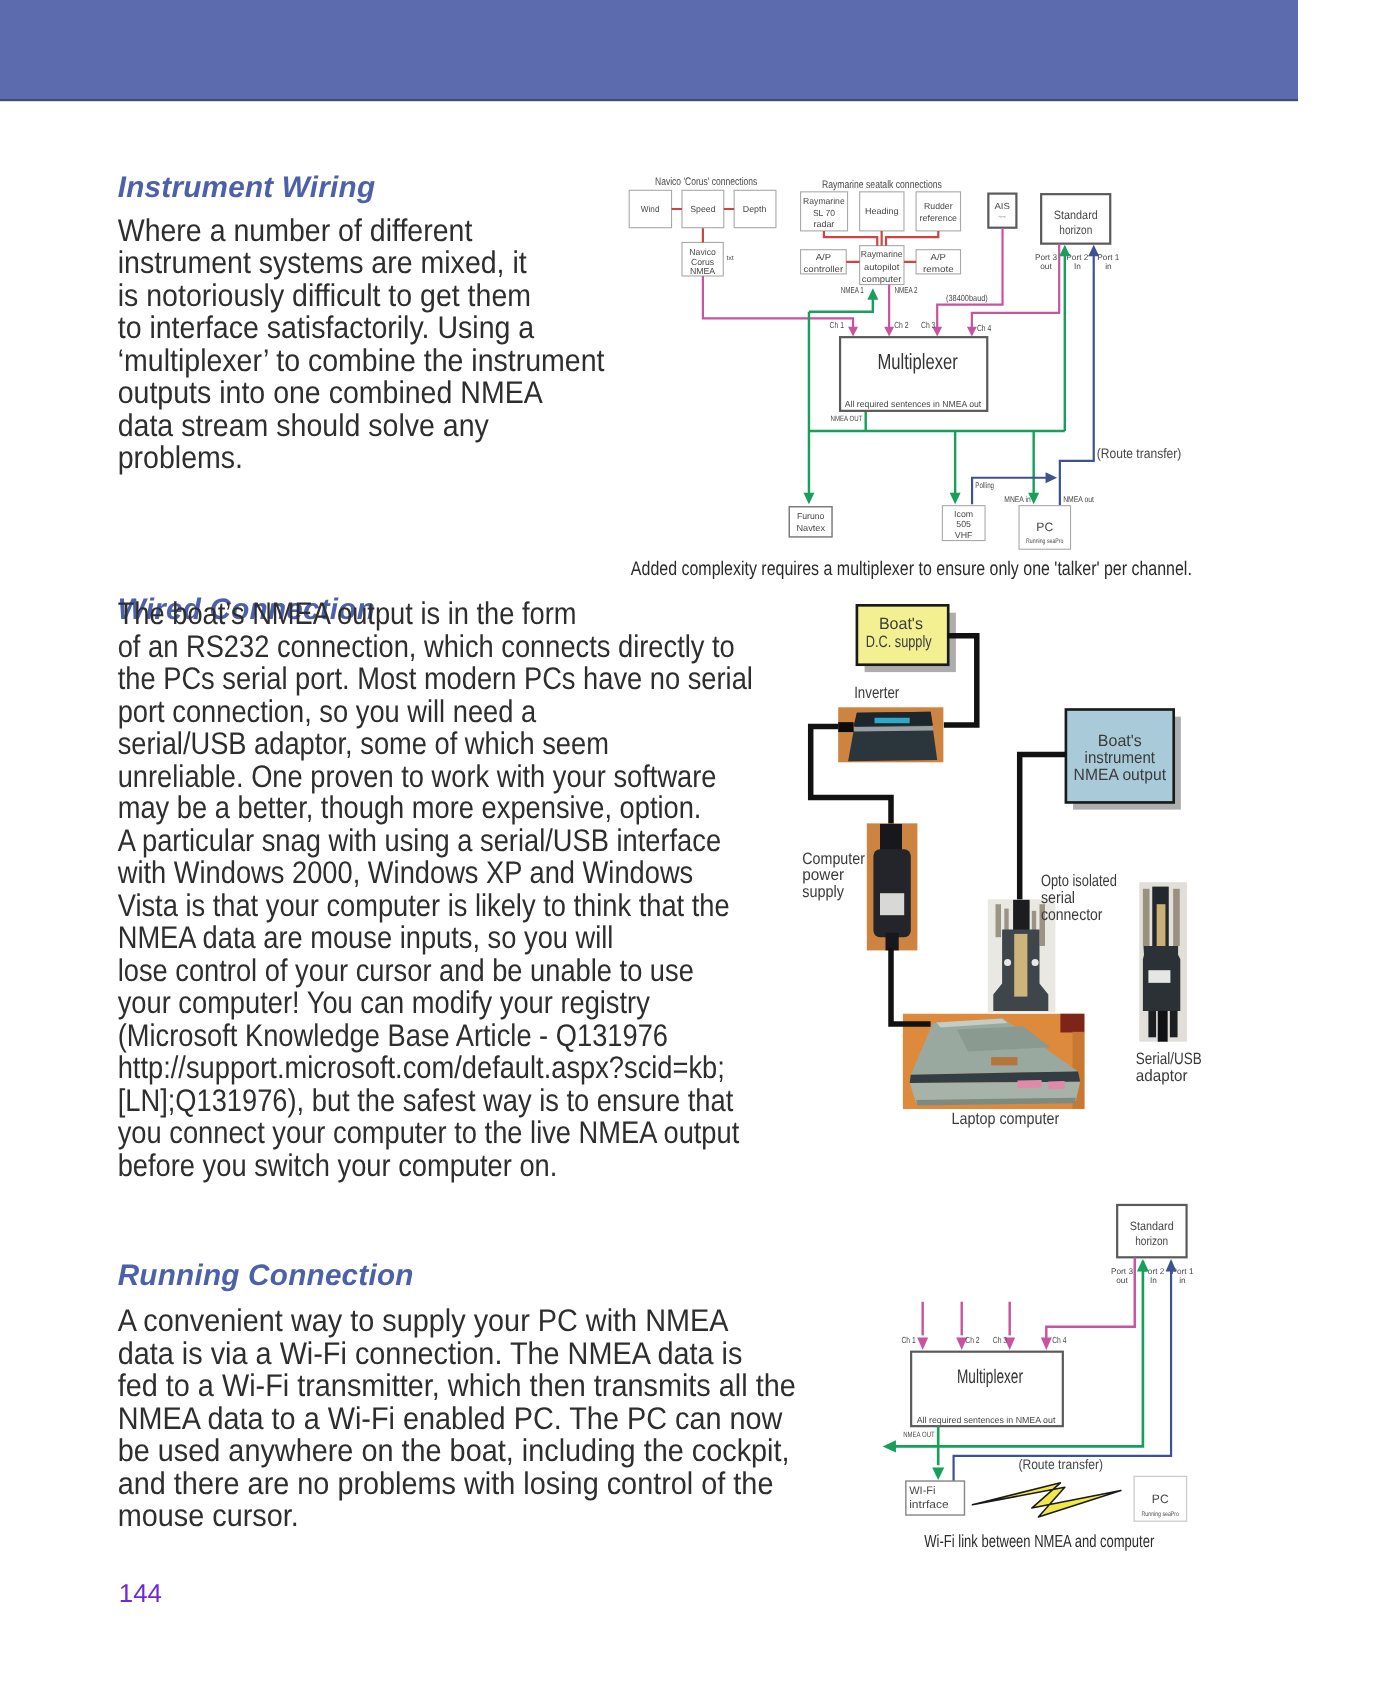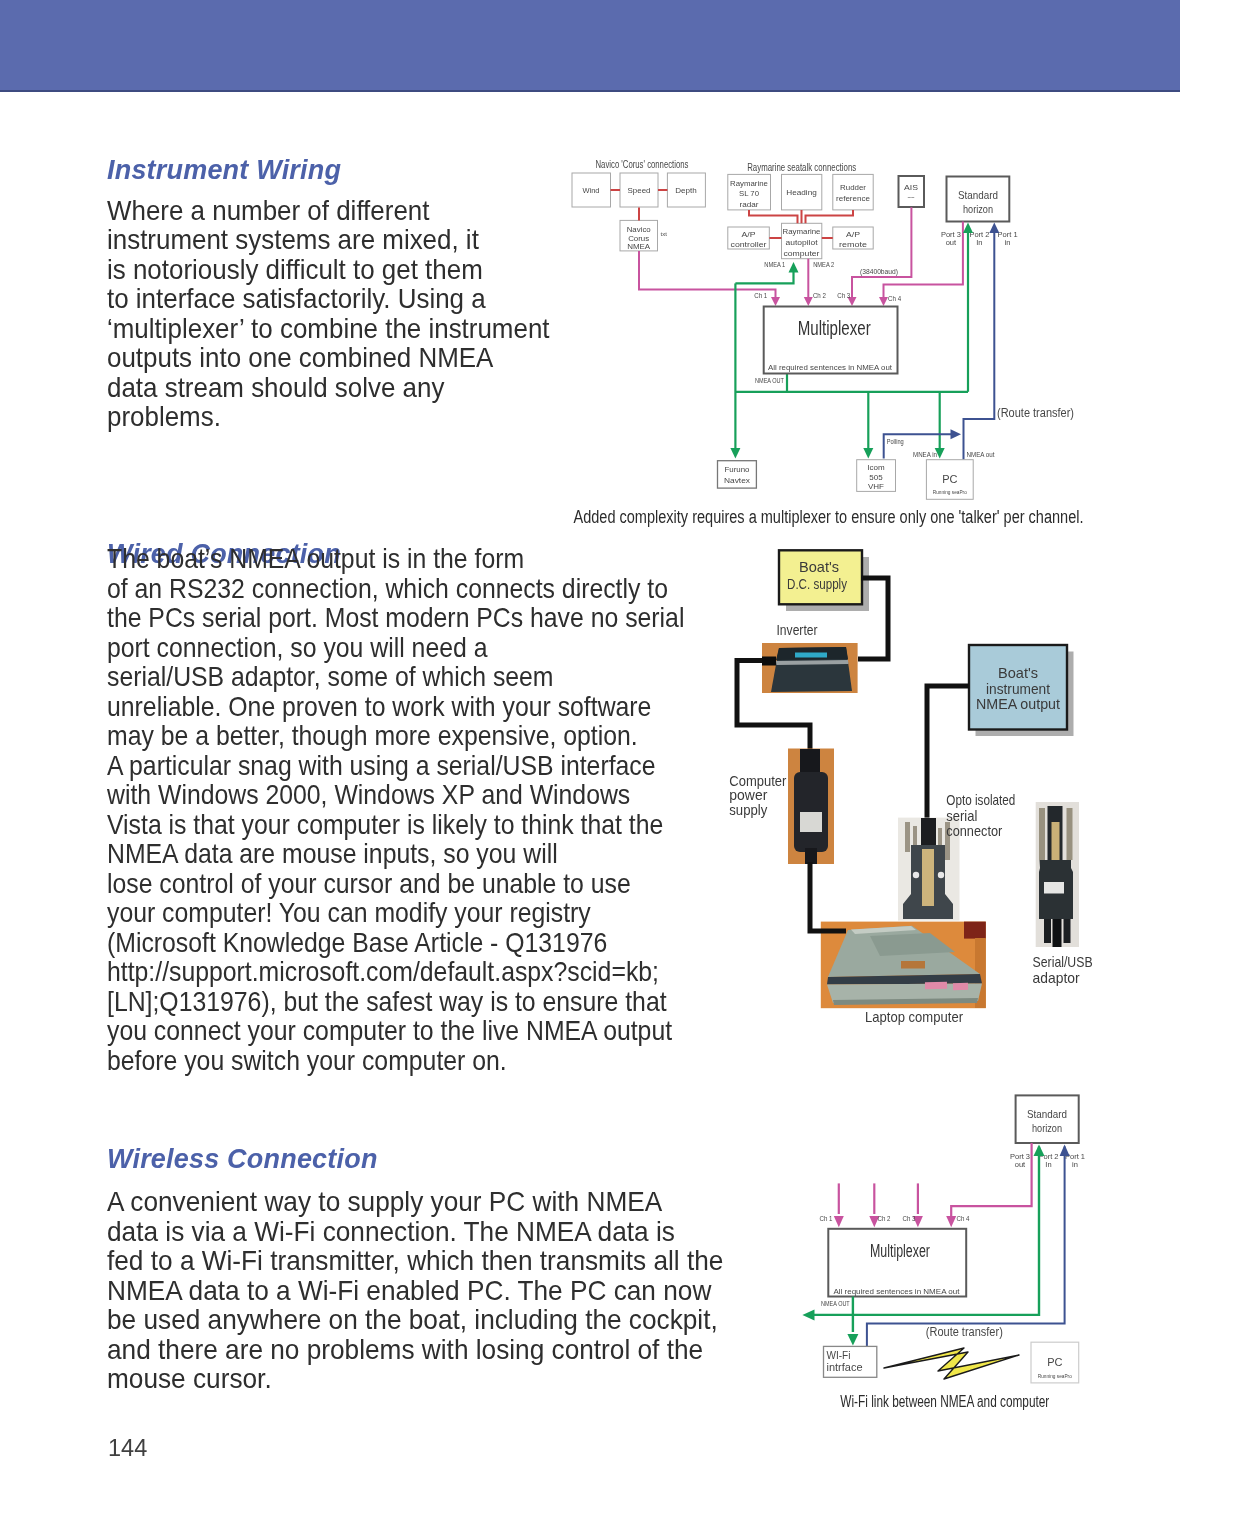--- a/index.html
+++ b/index.html
@@ -4,35 +4,35 @@
 <style>
   html,body{margin:0;padding:0;background:#fff;}
   #page{position:relative;width:1180px;height:1530px;background:#fff;overflow:hidden;
         font-family:"Liberation Sans", sans-serif;}
   #band{position:absolute;left:0;top:0;width:1243px;height:90px;background:#5b6bae;}
   #bandline{position:absolute;left:0;top:90px;width:1243px;height:2px;background:#3d4b80;}
   .h{position:absolute;left:107px;color:#4c61a9;font-weight:bold;font-style:italic;
      font-size:27px;line-height:27px;white-space:nowrap;letter-spacing:0.2px;}
   .p{position:absolute;left:107px;color:#2e2e2e;font-size:28.5px;line-height:29.5px;
      white-space:nowrap;transform-origin:0 0;}
-  #pagenum{position:absolute;left:108px;top:1434.5px;color:#404040;font-size:23.5px;}
+  #pagenum{position:absolute;left:108px;top:1434.5px;color:#6d28d9;font-size:23.5px;}
 </style>
 </head>
 <body>
 <div id="page">
   <div id="band"></div>
   <div id="bandline"></div>
 
   <div class="h" id="h1" style="top:156.6px;">Instrument Wiring</div>
   <div class="p" id="p1" style="top:195.5px;transform:scaleX(0.91);">Where a number of different<br>instrument systems are mixed, it<br>is notoriously difficult to get them<br>to interface satisfactorily. Using a<br>‘multiplexer’ to combine the instrument<br>outputs into one combined NMEA<br>data stream should solve any<br>problems.</div>
 
   <div class="h" id="h2" style="top:501.4px;margin-top:40px;">Wired Connection</div>
   <div class="p" id="p2" style="top:544px;transform:scaleX(0.87);">The boat’s NMEA output is in the form<br>of an RS232 connection, which connects directly to<br>the PCs serial port. Most modern PCs have no serial<br>port connection, so you will need a<br>serial/USB adaptor, some of which seem<br>unreliable. One proven to work with your software<br>may be a better, though more expensive, option.<br>A particular snag with using a serial/USB interface<br>with Windows 2000, Windows XP and Windows<br>Vista is that your computer is likely to think that the<br>NMEA data are mouse inputs, so you will<br>lose control of your cursor and be unable to use<br>your computer! You can modify your registry<br>(Microsoft Knowledge Base Article - Q131976<br>http://support.microsoft.com/default.aspx?scid=kb;<br>[LN];Q131976), but the safest way is to ensure that<br>you connect your computer to the live NMEA output<br>before you switch your computer on.</div>
 
-  <div class="h" id="h3" style="top:1145.8px;">Wireless Connection</div>
+  <div class="h" id="h3" style="top:1145.8px;">Running Connection</div>
   <div class="p" id="p3" style="top:1187px;transform:scaleX(0.92);">A convenient way to supply your PC with NMEA<br>data is via a Wi-Fi connection. The NMEA data is<br>fed to a Wi-Fi transmitter, which then transmits all the<br>NMEA data to a Wi-Fi enabled PC. The PC can now<br>be used anywhere on the boat, including the cockpit,<br>and there are no problems with losing control of the<br>mouse cursor.</div>
 
   <div id="pagenum">144</div>
 
   <svg id="d1" style="position:absolute;left:560px;top:148px;" width="560" height="390" viewBox="560 148 560 390">
     <style>
       .bx{fill:#fff;stroke:#a8a8a8;stroke-width:1;}
       .bxd{fill:#fff;stroke:#5a5a5a;stroke-width:2;}
       .bxm{fill:#fff;stroke:#777;stroke-width:1.3;}
       text{font-family:"Liberation Sans",sans-serif;fill:#474747;}

